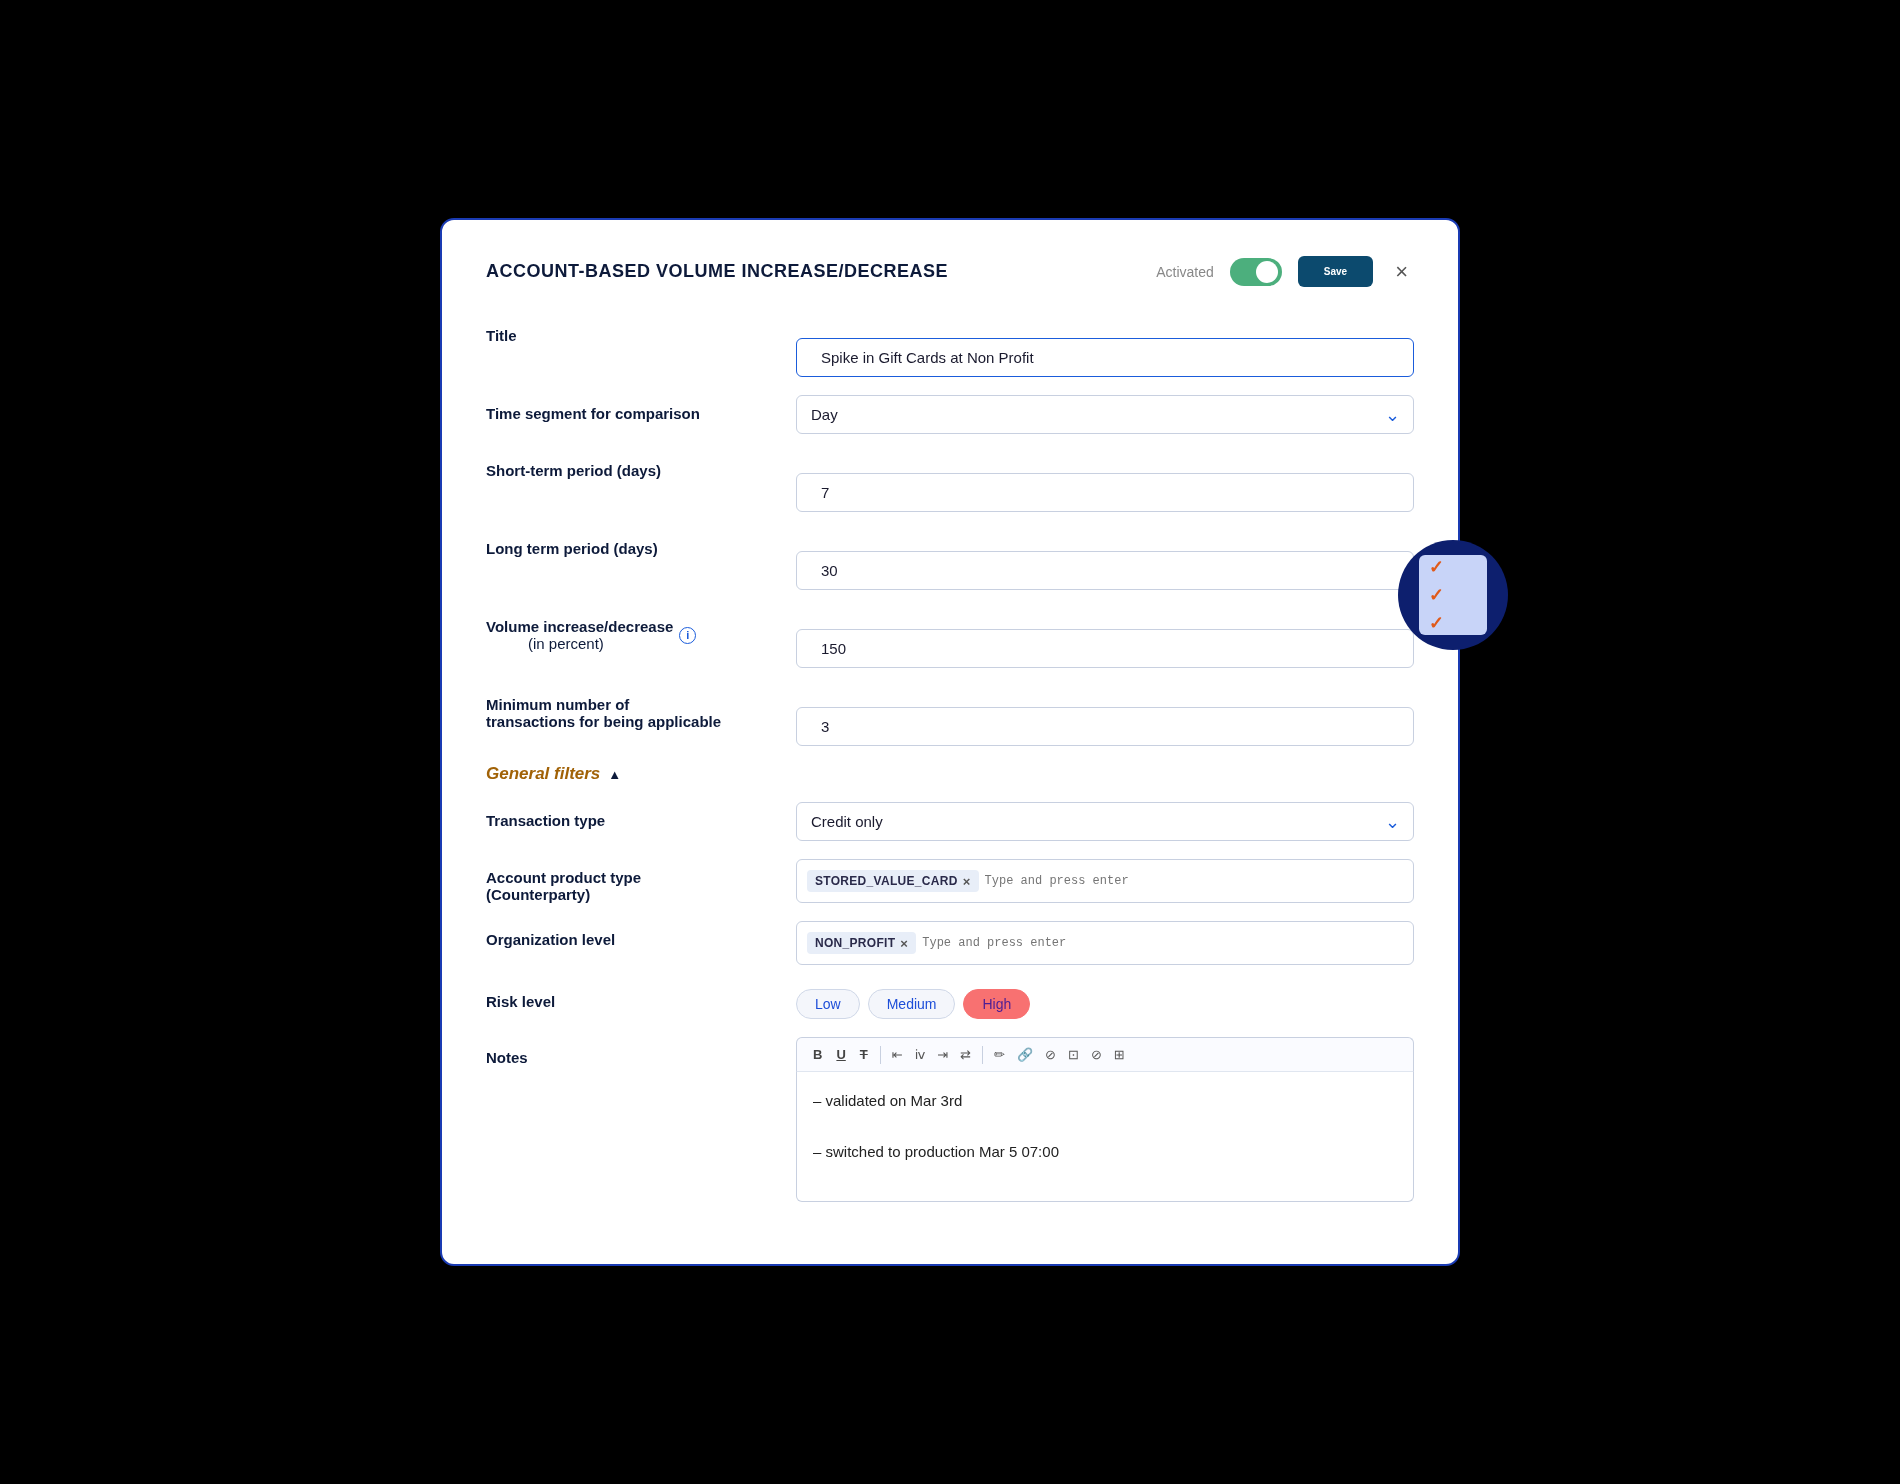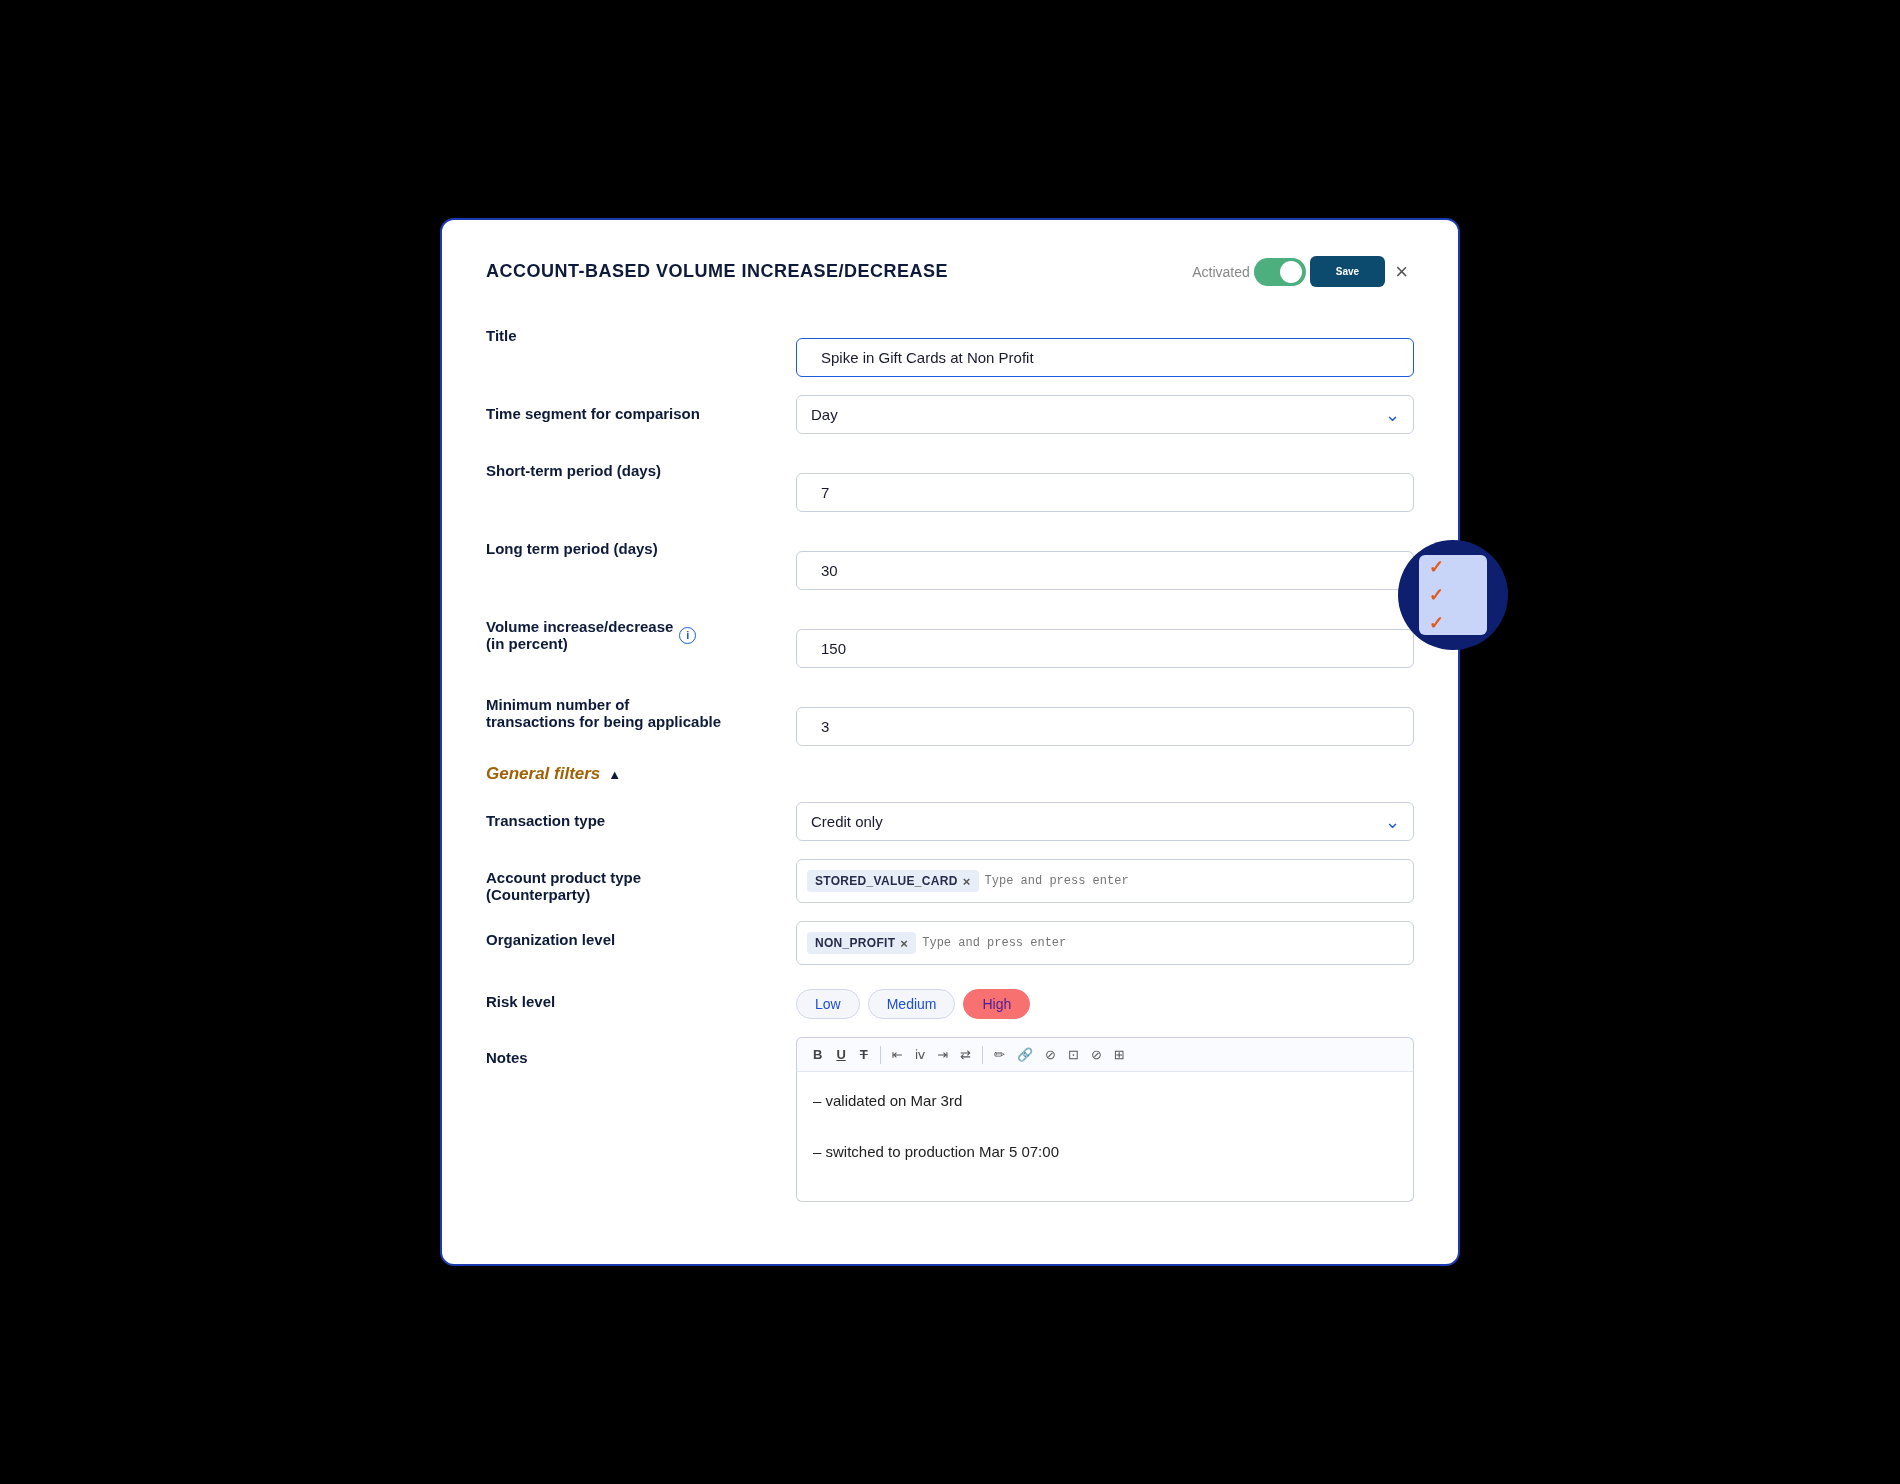--- a/index.html
+++ b/index.html
@@ -28,21 +28,21 @@
     }
     .modal-title {
       font-size: 18px;
       font-weight: 700;
       color: #0d1a3a;
       letter-spacing: 0.5px;
     }
     .header-right {
       display: flex;
       align-items: center;
-      gap: 4px;
+      gap: 16px;
     }
     .activated-label {
       font-size: 14px;
       color: #888;
     }
     
     .toggle-switch {
       width: 52px;
       height: 28px;
       background: #4caf7d;
@@ -362,21 +362,21 @@
     <input class="form-control" type="text" value="7" style="">
   </div>
 
   <div class="form-row">
     <div class="form-label">Long term period (days)</div>
     <input class="form-control" type="text" value="30" style="">
   </div>
 
   <div class="form-row">
     <div class="form-label">
-      <span>Volume increase/decrease<br><span style="font-weight:700;">(in percent)</span></span>
+      <span>Volume increase/decrease<br><span style="font-weight:400;margin-left:42px;">(in percent)</span></span>
       <span class="info-icon">i</span>
     </div>
     <input class="form-control" type="text" value="150" style="">
   </div>
 
   <div class="form-row">
     <div class="form-label">
       Minimum number of<br>transactions for being applicable
     </div>
     <input class="form-control" type="text" value="3" style="">

